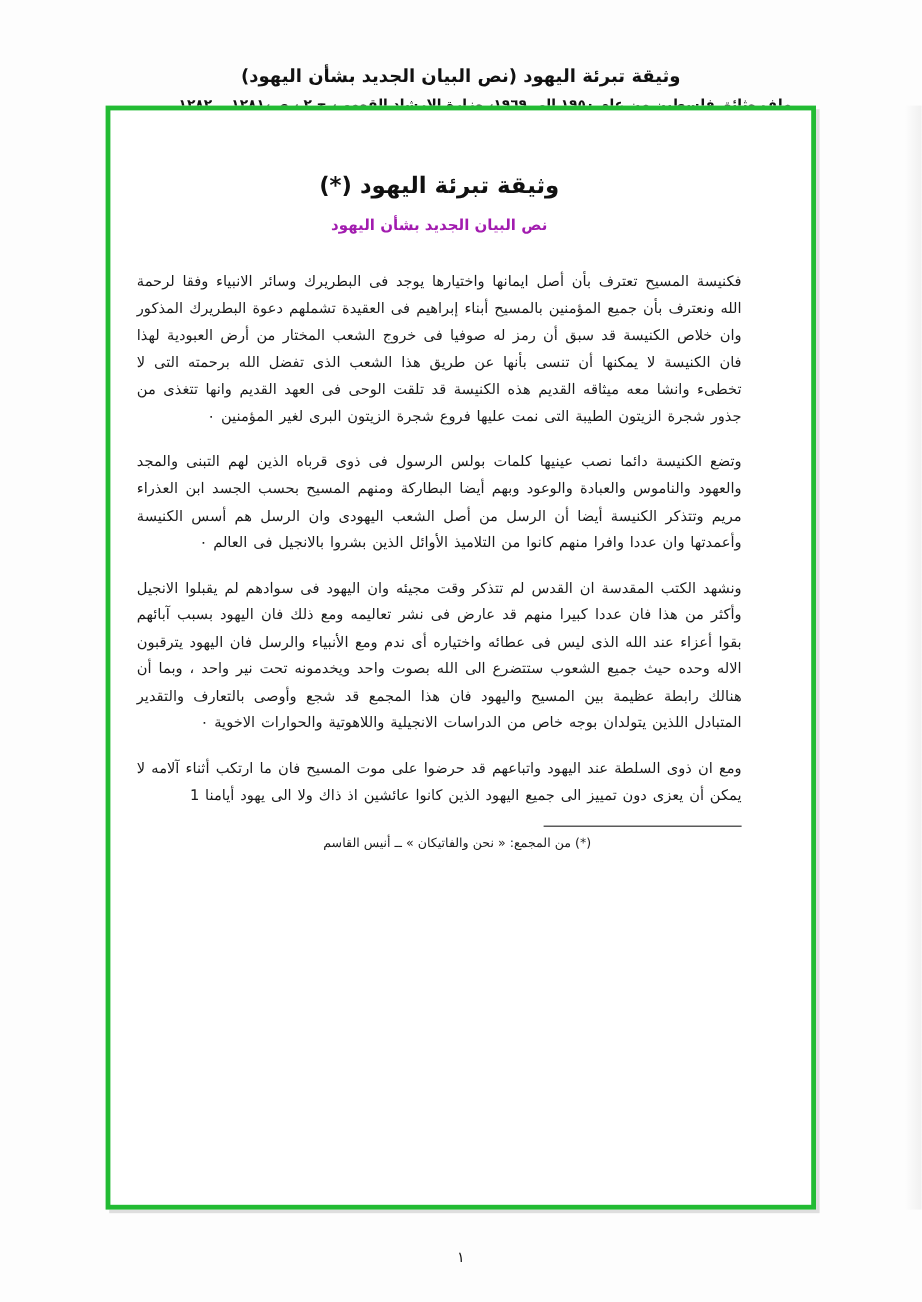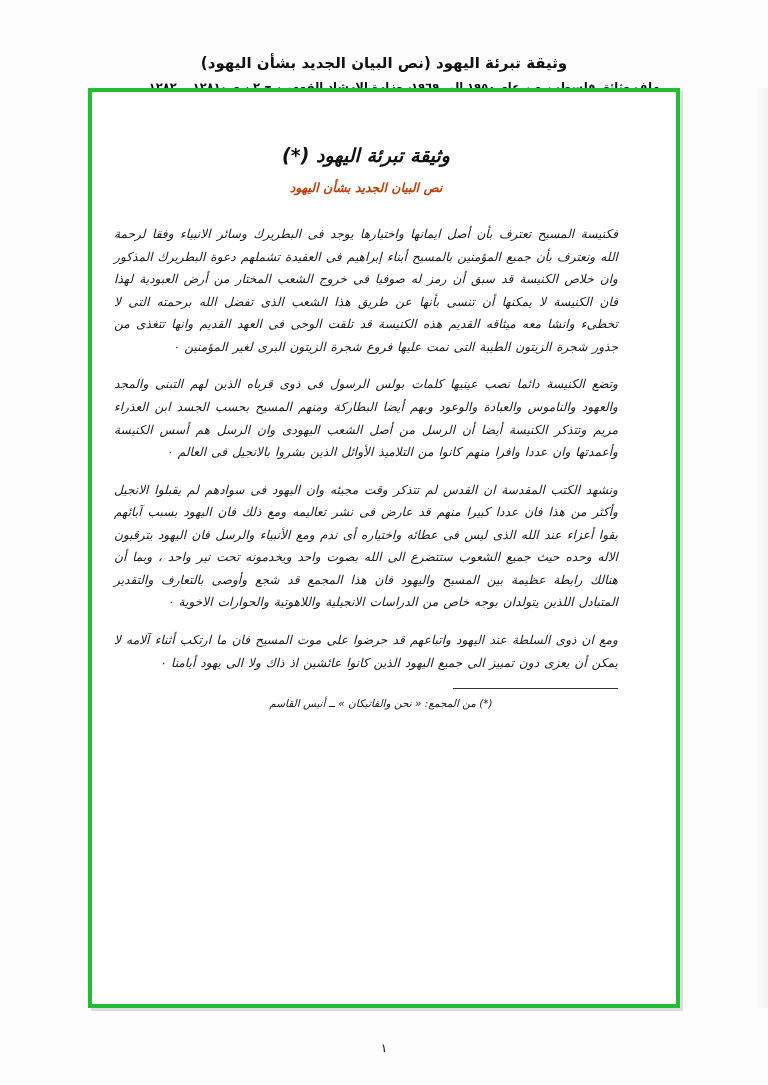--- a/index.html
+++ b/index.html
@@ -61,37 +61,36 @@
     inset: 0;
     overflow: hidden;
   }
   .content {
     position: absolute;
     top: 52px;
     left: 0;
     right: 0;
     padding: 0 58px 0 22px;
     box-sizing: border-box;
-    font-style: italic;
   }
   .title-block {
     text-align: center;
     margin-bottom: 10px;
   }
   .title-main {
     font-size: 19px;
     font-weight: bold;
     color: #111;
     letter-spacing: 0.5px;
   }
   .title-sub {
     margin-top: 14px;
     font-size: 12.5px;
     font-weight: bold;
-    color: #c2410c;
+    color: #a21caf;
   }
   .body-block {
     margin-top: 28px;
   }
   p.para {
     margin: 0 0 15px 0;
     font-size: 12.2px;
     line-height: 1.85;
     text-align: justify;
     text-align-last: right;
@@ -151,21 +150,21 @@
 
         <div class="title-block">
           <div class="title-main">وثيقة تبرئة اليهود (*)</div>
           <div class="title-sub">نص البيان الجديد بشأن اليهود</div>
         </div>
 
         <div class="body-block">
           <p class="para">فكنيسة المسيح تعترف بأن أصل ايمانها واختيارها يوجد فى البطريرك وسائر الانبياء وفقا لرحمة الله ونعترف بأن جميع المؤمنين بالمسيح أبناء إبراهيم فى العقيدة تشملهم دعوة البطريرك المذكور وان خلاص الكنيسة قد سبق أن رمز له صوفيا فى خروج الشعب المختار من أرض العبودية لهذا فان الكنيسة لا يمكنها أن تنسى بأنها عن طريق هذا الشعب الذى تفضل الله برحمته التى لا تخطىء وانشا معه ميثاقه القديم هذه الكنيسة قد تلقت الوحى فى العهد القديم وانها تتغذى من جذور شجرة الزيتون الطيبة التى نمت عليها فروع شجرة الزيتون البرى لغير المؤمنين ٠</p>
           <p class="para">وتضع الكنيسة دائما نصب عينيها كلمات بولس الرسول فى ذوى قرباه الذين لهم التبنى والمجد والعهود والناموس والعبادة والوعود وبهم أيضا البطاركة ومنهم المسيح بحسب الجسد ابن العذراء مريم وتتذكر الكنيسة أيضا أن الرسل من أصل الشعب اليهودى وان الرسل هم أسس الكنيسة وأعمدتها وان عددا وافرا منهم كانوا من التلاميذ الأوائل الذين بشروا بالانجيل فى العالم ٠</p>
           <p class="para">ونشهد الكتب المقدسة ان القدس لم تتذكر وقت مجيئه وان اليهود فى سوادهم لم يقبلوا الانجيل وأكثر من هذا فان عددا كبيرا منهم قد عارض فى نشر تعاليمه ومع ذلك فان اليهود بسبب آبائهم بقوا أعزاء عند الله الذى ليس فى عطائه واختياره أى ندم ومع الأنبياء والرسل فان اليهود يترقبون الاله وحده حيث جميع الشعوب ستتضرع الى الله بصوت واحد ويخدمونه تحت نير واحد ، وبما أن هنالك رابطة عظيمة بين المسيح واليهود فان هذا المجمع قد شجع وأوصى بالتعارف والتقدير المتبادل اللذين يتولدان بوجه خاص من الدراسات الانجيلية واللاهوتية والحوارات الاخوية ٠</p>
-          <p class="para">ومع ان ذوى السلطة عند اليهود واتباعهم قد حرضوا على موت المسيح فان ما ارتكب أثناء آلامه لا يمكن أن يعزى دون تمييز الى جميع اليهود الذين كانوا عائشين اذ ذاك ولا الى يهود أيامنا ٠</p>
+          <p class="para">ومع ان ذوى السلطة عند اليهود واتباعهم قد حرضوا على موت المسيح فان ما ارتكب أثناء آلامه لا يمكن أن يعزى دون تمييز الى جميع اليهود الذين كانوا عائشين اذ ذاك ولا الى يهود أيامنا 1</p>
         </div>
 
         <div class="footnote-rule"></div>
         <div class="footnote">(*) من المجمع: « نحن والفاتيكان » ــ أنيس القاسم</div>
 
       </div>
 
     </div>
   </div>
 

